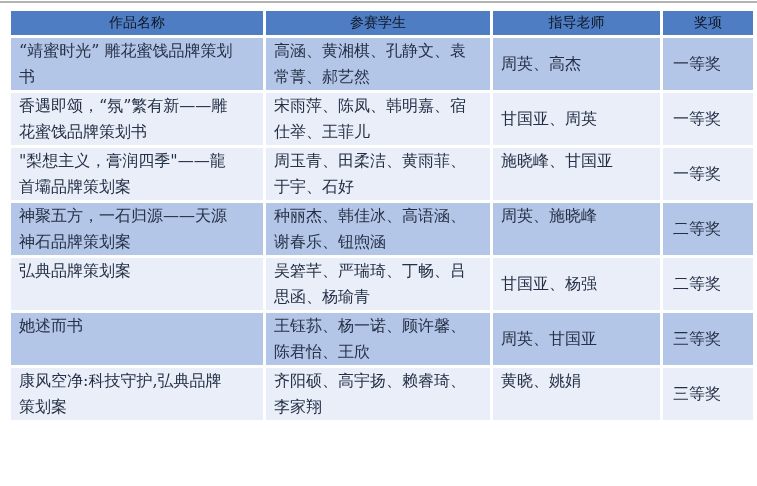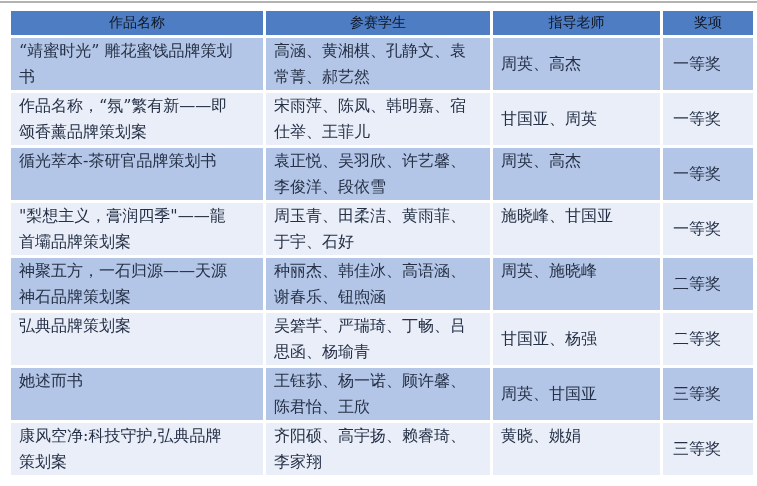--- a/index.html
+++ b/index.html
@@ -75,29 +75,23 @@
     </tr>
   </thead>
   <tbody>
     <tr class="band-a">
       <td class="work-cell">“靖蜜时光” 雕花蜜饯品牌策划书</td>
       <td class="students-cell">高涵、黄湘棋、孔静文、袁常菁、郝艺然</td>
       <td class="teachers-cell">周英、高杰</td>
       <td class="award-cell">一等奖</td>
     </tr>
     <tr class="band-b">
-      <td class="work-cell">作品名称，“氛”繁有新——即颂香薰品牌策划案</td>
+      <td class="work-cell">香遇即颂，“氛”繁有新——雕花蜜饯品牌策划书</td>
       <td class="students-cell">宋雨萍、陈凤、韩明嘉、宿仕举、王菲儿</td>
       <td class="teachers-cell">甘国亚、周英</td>
-      <td class="award-cell">一等奖</td>
-    </tr>
-    <tr class="band-a">
-      <td class="work-cell">循光萃本-茶研官品牌策划书</td>
-      <td class="students-cell">袁正悦、吴羽欣、许艺馨、李俊洋、段依雪</td>
-      <td class="teachers-cell v-top">周英、高杰</td>
       <td class="award-cell">一等奖</td>
     </tr>
     <tr class="band-b">
       <td class="work-cell">"梨想主义，膏润四季"——龍首壩品牌策划案</td>
       <td class="students-cell">周玉青、田柔洁、黄雨菲、于宇、石好</td>
       <td class="teachers-cell v-top">施晓峰、甘国亚</td>
       <td class="award-cell">一等奖</td>
     </tr>
     <tr class="band-a">
       <td class="work-cell">神聚五方，一石归源——天源神石品牌策划案</td>

